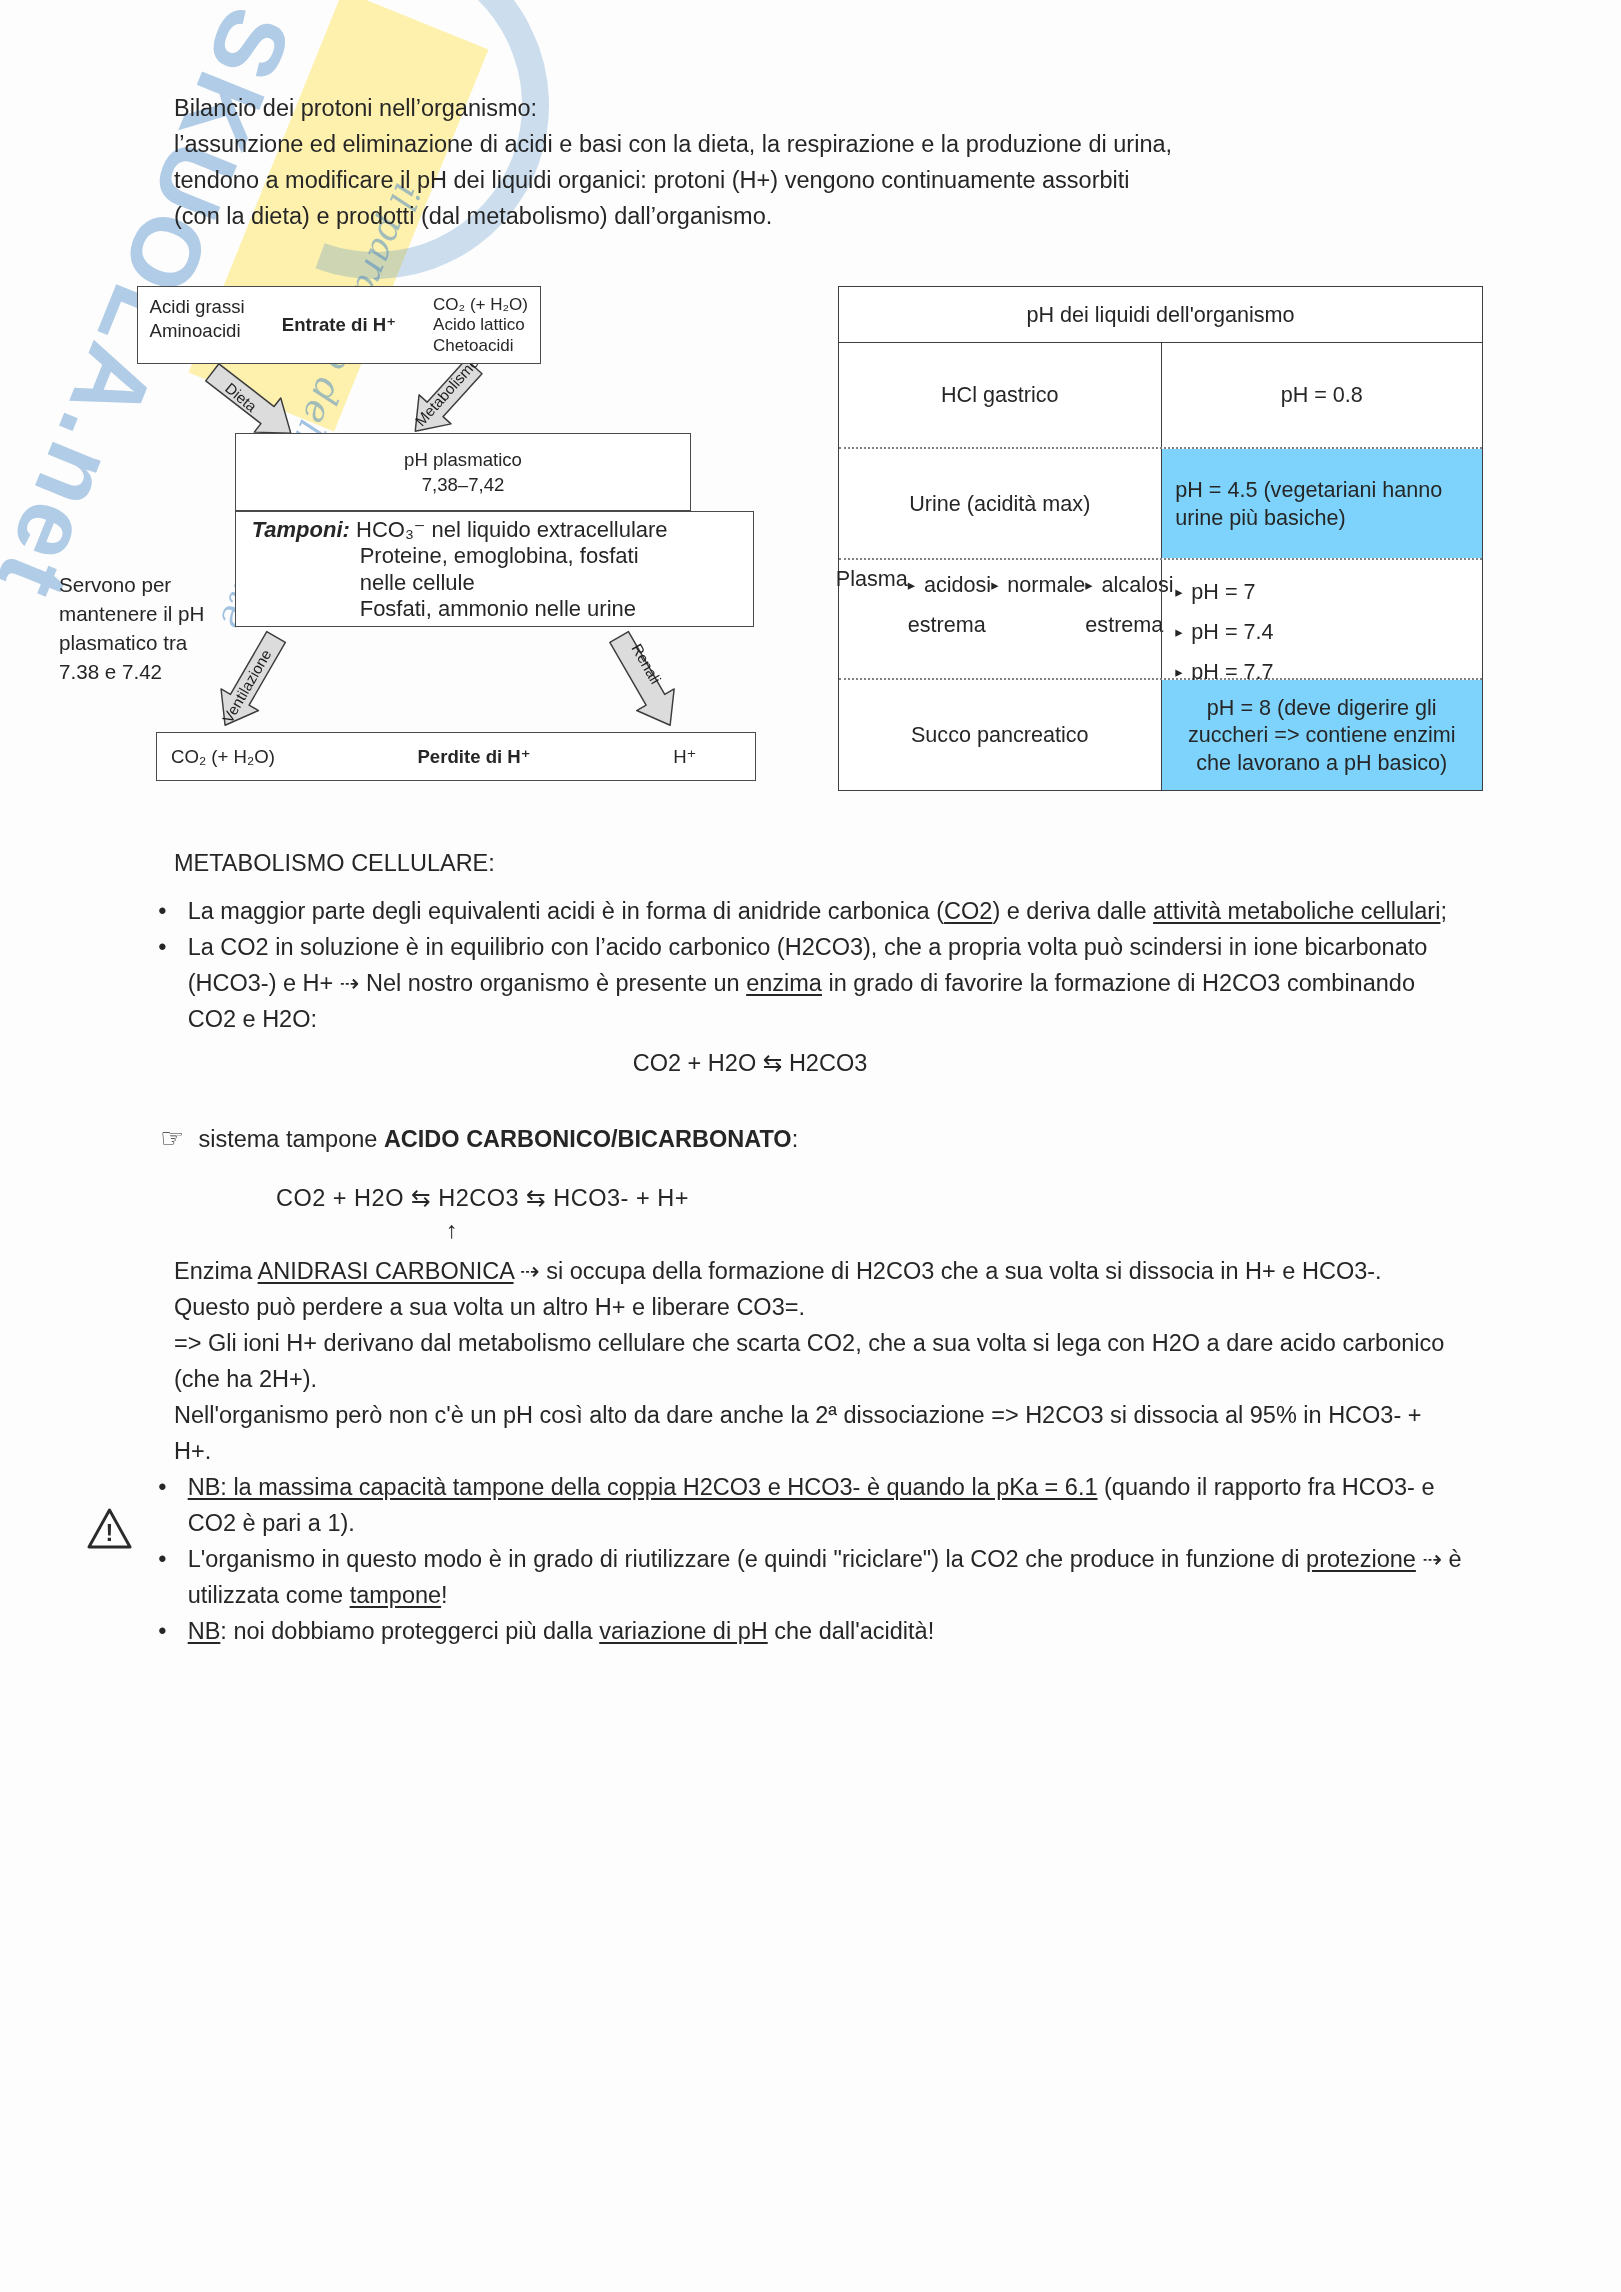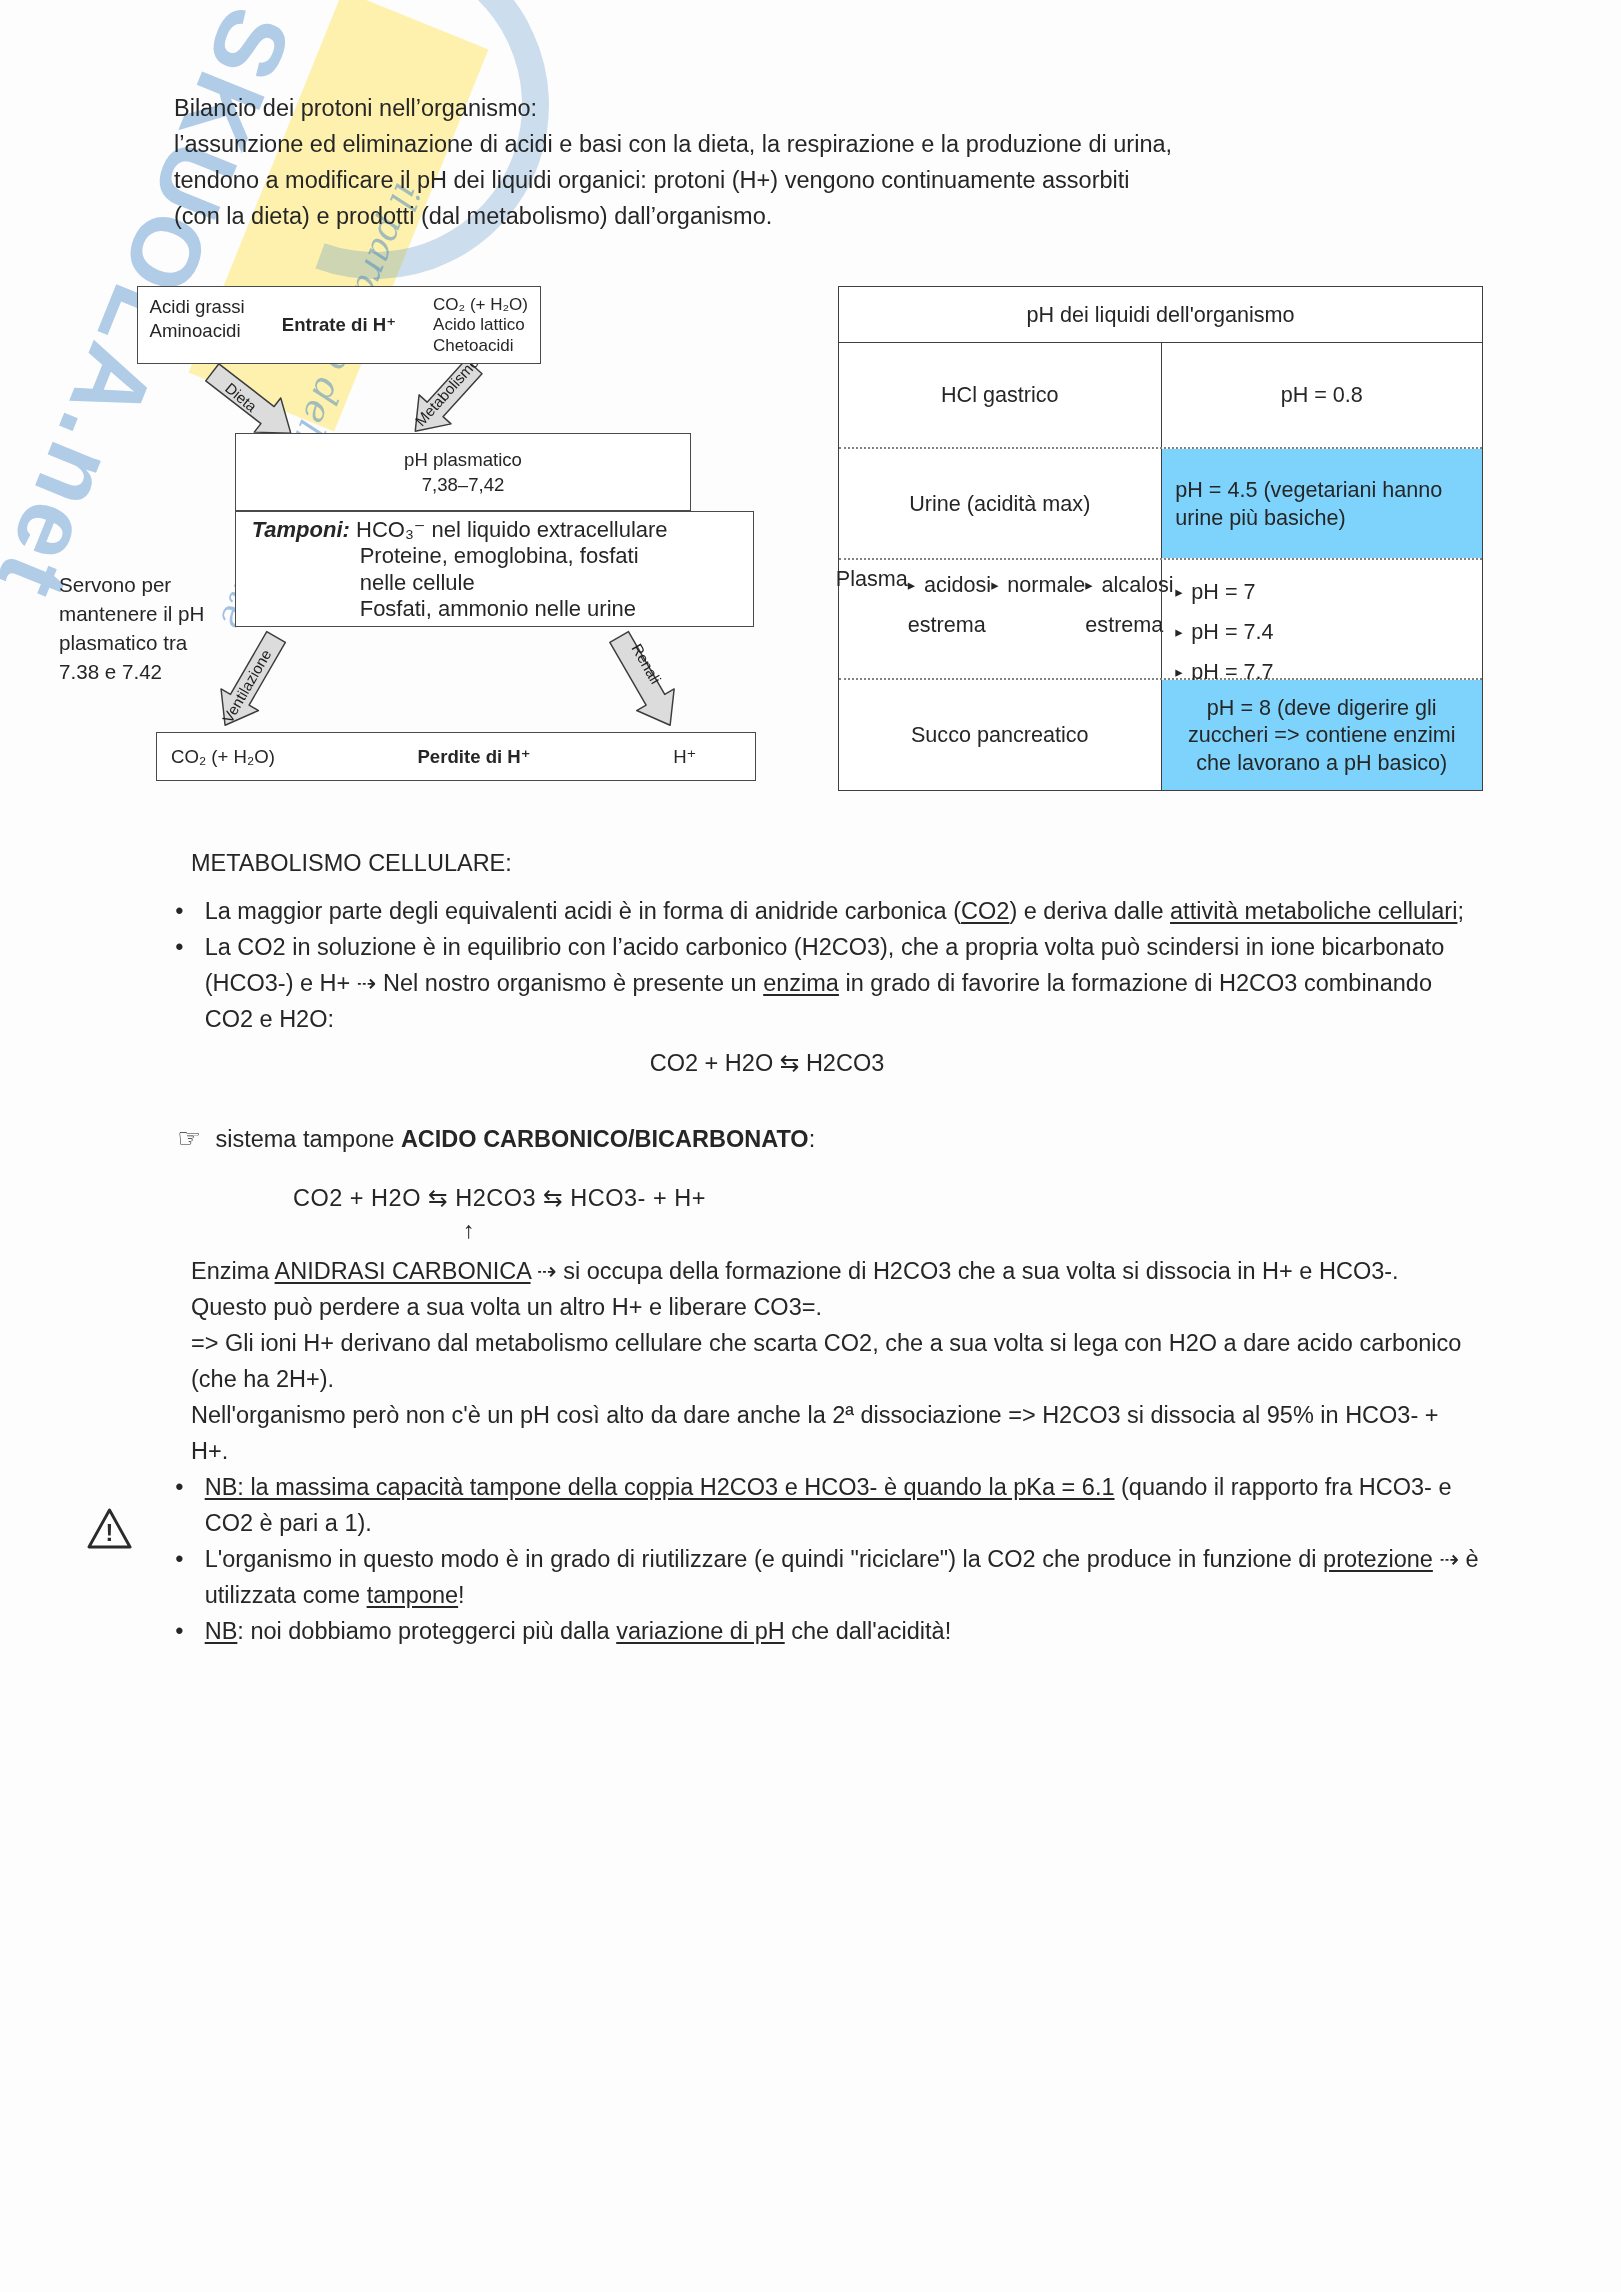--- a/index.html
+++ b/index.html
@@ -49,21 +49,21 @@
   .r1{height:106px;} .r2{height:111px;} .r3{height:120px;} .r4{height:110px;}
   .gray{background:#7dd3fc;}
   .cr.leftal{justify-content:flex-start;text-align:left;}
   .cr.center{text-align:center;line-height:27.4px;}
   .cl.plasma{flex-direction:row;align-items:stretch;justify-content:center;padding:5.9px 9.8px 5.9px 19.6px;}
   .pl-title{text-align:center;margin-bottom:2px;}
   .pl-item{line-height:37px;text-align:left;}
   .tri{margin-right:8.8px;font-size:14.7px;position:relative;top:-2px;}
   .cr.plasmar{flex-direction:column;justify-content:center;align-items:flex-start;padding-top:35px;}
   
-  .flow{position:absolute;left:191px;top:845px;width:1289px;font-size:23.5px;line-height:36px;z-index:1;}
+  .flow{position:absolute;left:174px;top:845px;width:1289px;font-size:23.5px;line-height:36px;z-index:1;}
   .flow h2{font-size:23.5px;font-weight:normal;margin:0 0 11.8px 0;}
   .bullets{list-style:none;margin:0;padding:0;}
   .bullets li{position:relative;padding-left:13.7px;}
   .bullets li::before{content:"\2022";position:absolute;left:-15.7px;top:0;}
   .eq{text-align:center;padding-right:137px;margin:7.8px 0 39px 0;}
   .pointer-line{margin-left:-13.7px;}
   .hand{font-size:26.5px;margin-right:7.8px;}
   .eq2{padding-left:102px;margin-top:23.5px;letter-spacing:0.5px;}
   .eq2-arrow{padding-left:272px;line-height:29px;margin-bottom:7.8px;}
   .para{margin:0;}

